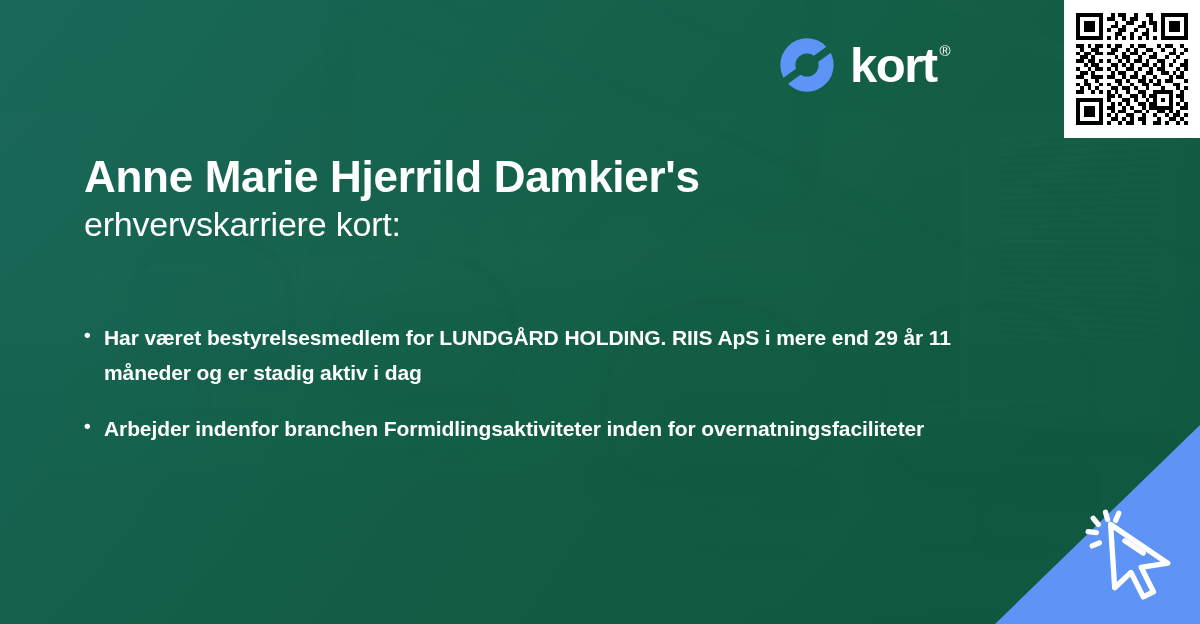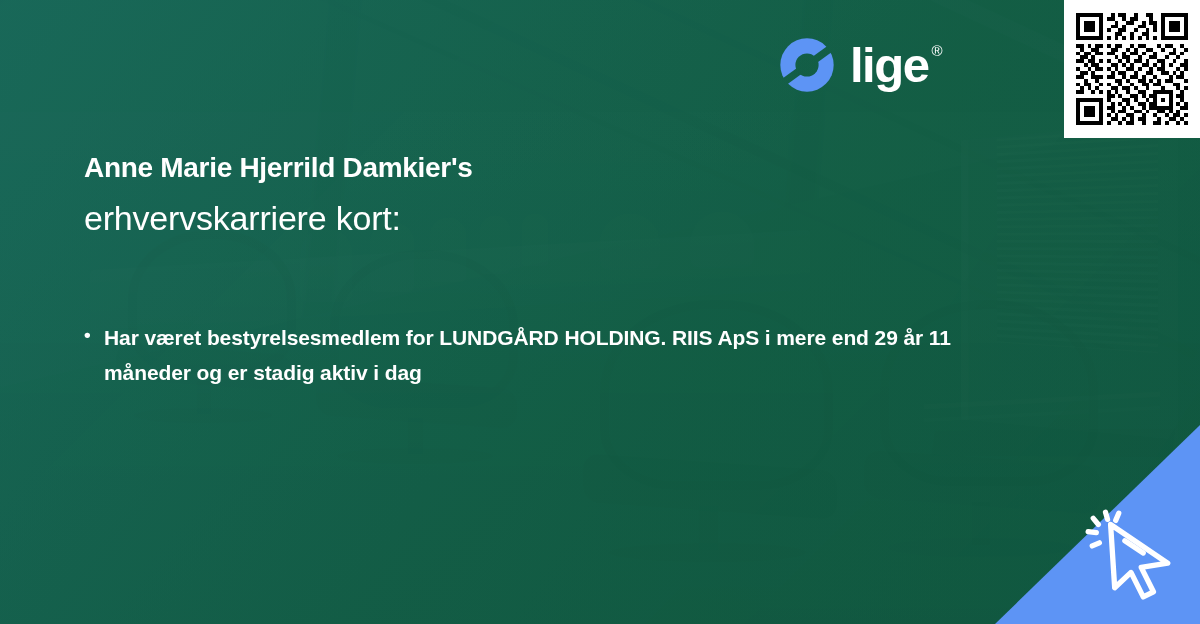--- a/index.html
+++ b/index.html
@@ -226,33 +226,33 @@
 
   
   .headline {
     position: absolute;
     left: 84px;
     top: 152px;
     width: 880px;
     color: #ffffff;
   }
   .headline .l1 {
-    font-size: 28px;
+    font-size: 44px;
     font-weight: 600;
     letter-spacing: -0.3px;
     line-height: 1.14;
     display: block;
   }
   .headline .l2 {
     font-size: 34px;
     font-weight: 400;
     letter-spacing: -0.2px;
     line-height: 1.3;
     display: block;
-    margin-top: 12px;
+    margin-top: 0;
   }
 
   
   .bullets {
     position: absolute;
     left: 84px;
     top: 320px;
     width: 880px;
     list-style: none;
     margin: 0;
@@ -340,21 +340,21 @@
     <svg class="brand-mark" viewBox="0 0 100 100" aria-hidden="true">
       <defs>
         <mask id="ownrMask">
           <rect x="0" y="0" width="100" height="100" fill="#fff"></rect>
           <circle cx="50" cy="50" r="20" fill="#000"></circle>
           <rect x="-24" y="44" width="148" height="13" fill="#000" transform="rotate(-36 50 50)"></rect>
         </mask>
       </defs>
       <circle cx="50" cy="50" r="46" fill="#5d94f5" mask="url(#ownrMask)"></circle>
     </svg>
-    <span class="brand-word">lige</span>
+    <span class="brand-word">kort</span>
     <span class="brand-reg">®</span>
   </div>
 
   <div class="qr-panel">
     <svg width="112" height="112" viewBox="0 0 29 29" shape-rendering="crispEdges">
       <rect width="29" height="29" fill="#ffffff"></rect>
       <g fill="#000000">
 
         <rect x="0" y="0" width="7" height="1"></rect>
           <rect x="0" y="6" width="7" height="1"></rect>
@@ -597,20 +597,21 @@
     </svg>
   </div>
 
   <div class="headline">
     <span class="l1">Anne Marie Hjerrild Damkier's</span>
     <span class="l2">erhvervskarriere kort:</span>
   </div>
 
   <ul class="bullets">
     <li>Har været bestyrelsesmedlem for LUNDGÅRD HOLDING. RIIS ApS i mere end 29 år 11 måneder og er stadig aktiv i dag</li>
+    <li>Arbejder indenfor branchen Formidlingsaktiviteter inden for overnatningsfaciliteter</li>
   </ul>
 
   <div class="corner-tri"></div>
   <svg class="cursor-icon" viewBox="0 0 100 100">
     <g fill="none" stroke="#ffffff" stroke-width="5.2" stroke-linecap="round" stroke-linejoin="round">
       <path d="M30 24 L86 62 L60 66 L72 90 L62 95 L50 71 L34 86 Z"></path>
       <line x1="44" y1="40" x2="62" y2="52"></line>
       <path d="M25 12 L27 19"></path>
       <path d="M13 18 L18 24"></path>
       <path d="M8 31 L16 32"></path>

